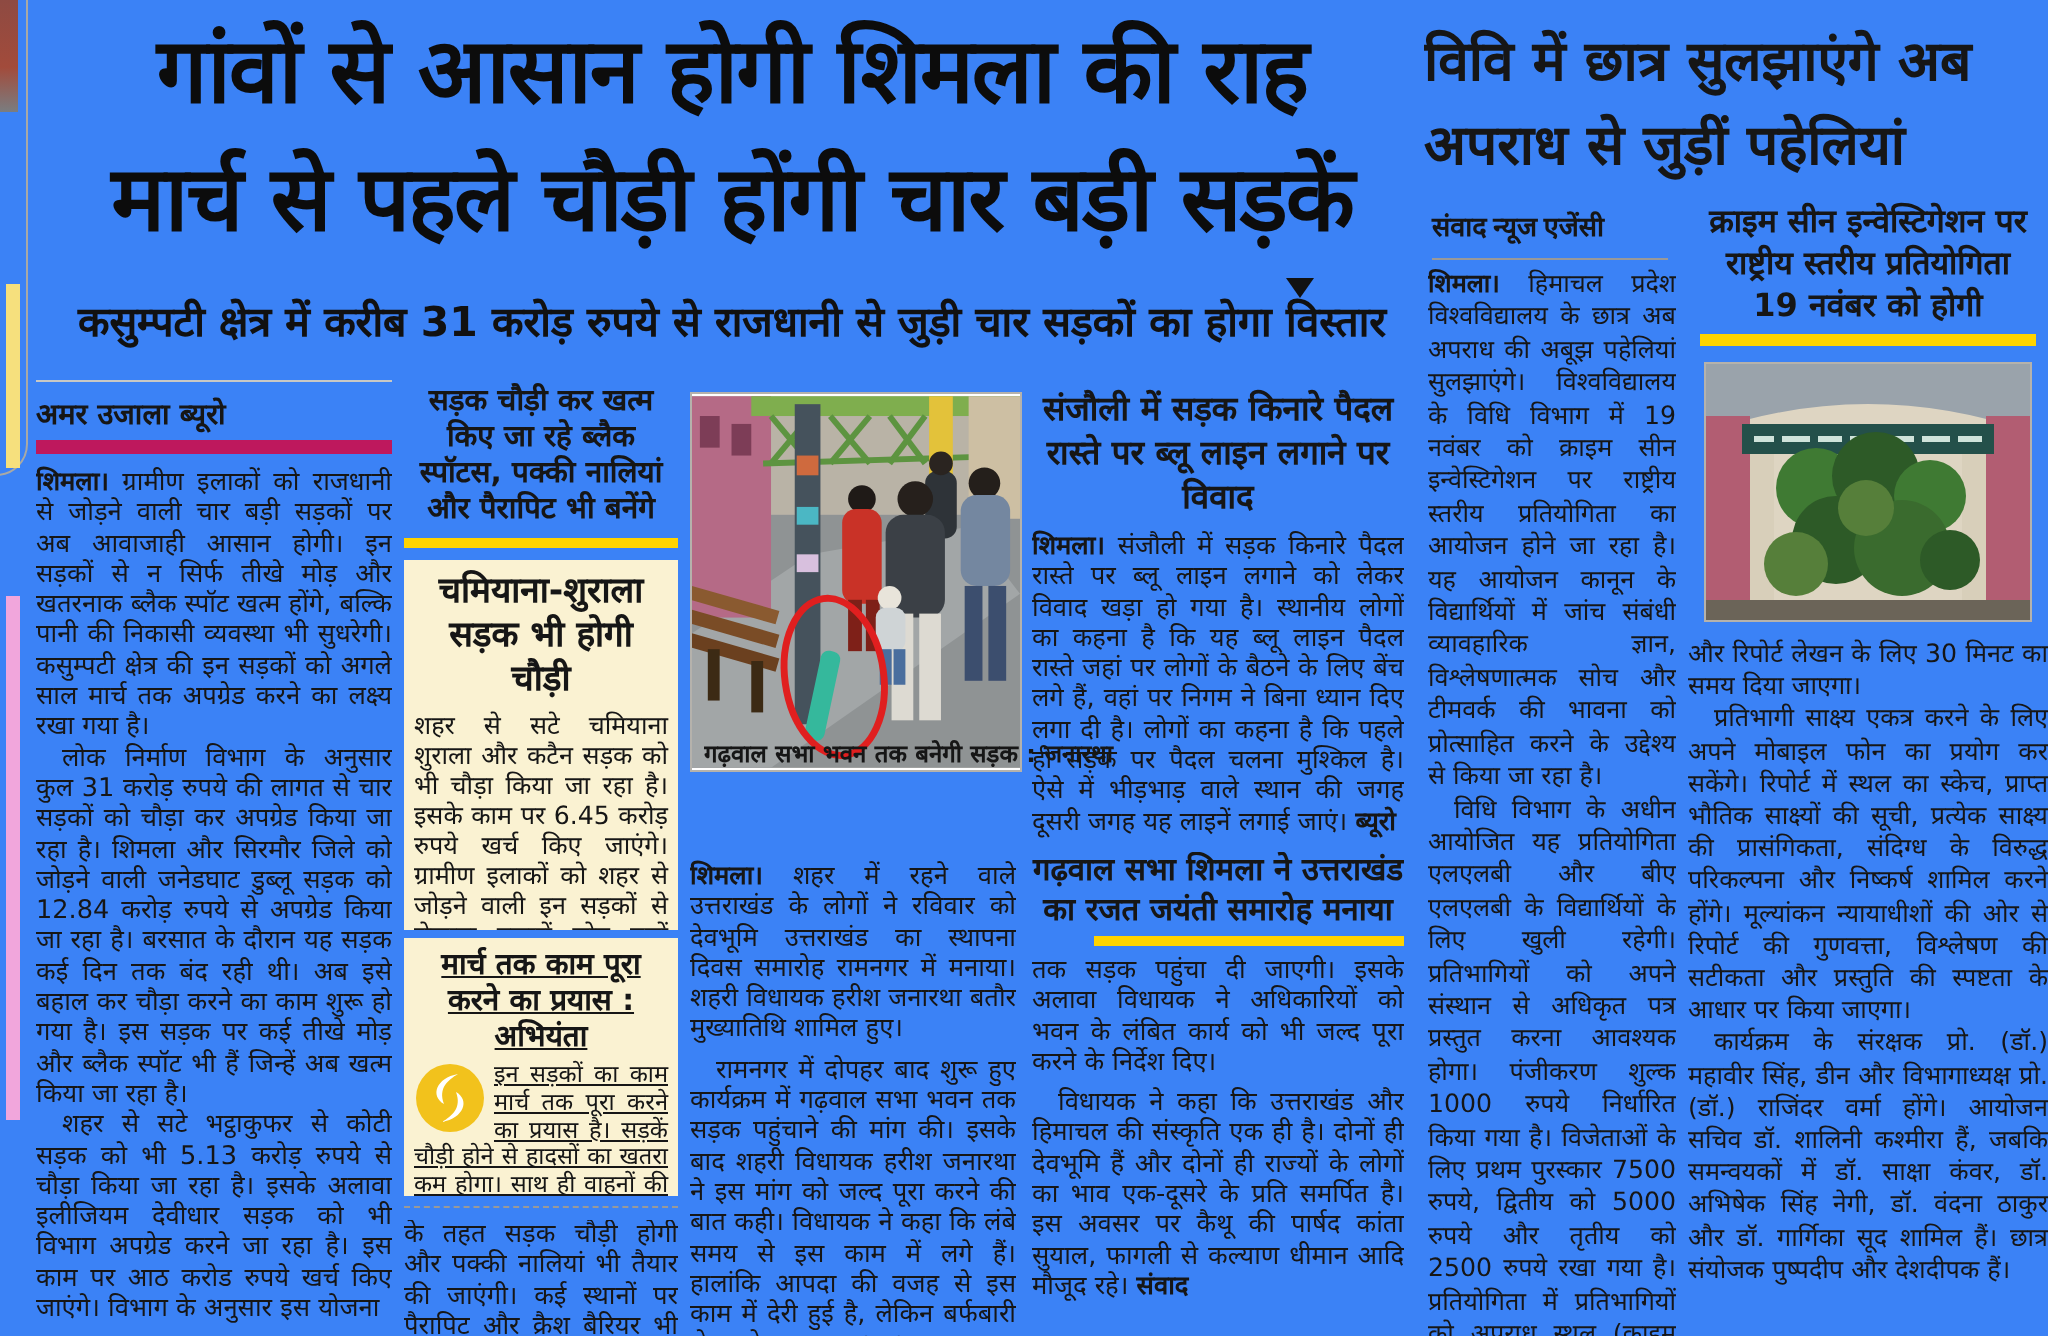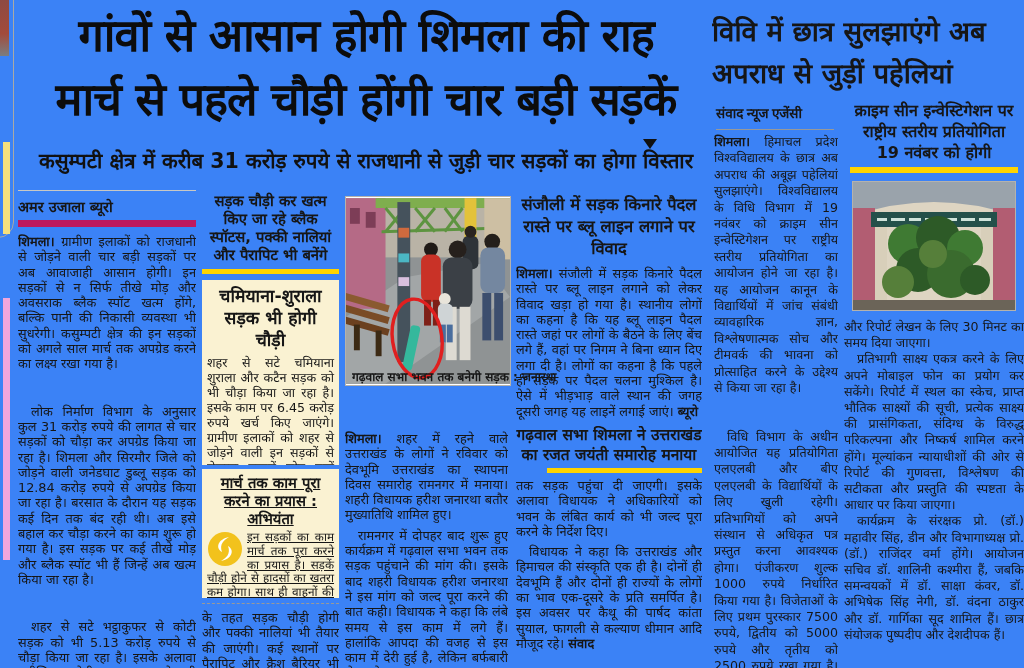--- a/index.html
+++ b/index.html
@@ -17,21 +17,21 @@
 
   
   .lead-headline{left:22px;top:4px;width:688px;font-size:45px;line-height:64px;font-weight:bold;
                  text-align:center;letter-spacing:-1px;color:#0c0c0c;white-space:nowrap;overflow:hidden;}
   .tri{left:643px;top:139px;width:0;height:0;border-left:7px solid transparent;
        border-right:7px solid transparent;border-top:10px solid #111;}
   .standfirst{left:25px;top:146px;width:682px;font-size:20.5px;font-weight:bold;text-align:center;
               white-space:nowrap;overflow:hidden;color:#111;}
 
   .jp{font-size:12.8px;line-height:15.3px;text-align:justify;margin:0;}
-  .jp.ind{text-indent:13px;margin-top:32px;}
+  .jp.ind{text-indent:13px;}
   .dl{font-weight:bold;margin-top:24px;}
 
   .col1{left:18px;top:190px;width:178px;height:478px;overflow:hidden;}
   .byline{font-size:14.5px;font-weight:bold;padding:5px 0 4px;border-top:1px solid #c8c8c4;
           border-bottom:7px solid #be185d;margin-bottom:7px;}
 
   .col2{left:202px;top:192px;width:137px;}
   .c2head{font-weight:bold;font-size:14.8px;line-height:18px;text-align:center;}
   .ybar{height:5px;background:#ffd400;}
   .creambox{margin-top:6px;background:#faf2d2;padding:5px 5px 4px;height:176px;overflow:hidden;}
@@ -86,21 +86,21 @@
 
   <h1 class="abs lead-headline" style="margin:0;">
     <div>गांवों से आसान होगी शिमला की राह</div>
     <div>मार्च से पहले चौड़ी होंगी चार बड़ी सड़कें</div>
   </h1>
   <div class="abs tri"></div>
   <div class="abs standfirst">कसुम्पटी क्षेत्र में करीब 31 करोड़ रुपये से राजधानी से जुड़ी चार सड़कों का होगा विस्तार</div>
 
   <div class="abs col1">
     <div class="byline">अमर उजाला ब्यूरो</div>
-    <p class="jp"><span class="dl">शिमला।</span> <span>ग्रामीण इलाकों को राजधानी से जोड़ने वाली चार बड़ी सड़कों पर अब आवाजाही आसान होगी। इन सड़कों से न सिर्फ तीखे मोड़ और अवसराक ब्लैक स्पॉट खत्म होंगे, बल्कि पानी की निकासी व्यवस्था भी सुधरेगी। कसुम्पटी क्षेत्र की इन सड़कों को अगले साल मार्च तक अपग्रेड करने का लक्ष्य रखा गया है।</span></p>
+    <p class="jp"><span class="dl">शिमला।</span> <span>ग्रामीण इलाकों को राजधानी से जोड़ने वाली चार बड़ी सड़कों पर अब आवाजाही आसान होगी। इन सड़कों से न सिर्फ तीखे मोड़ और खतरनाक ब्लैक स्पॉट खत्म होंगे, बल्कि पानी की निकासी व्यवस्था भी सुधरेगी। कसुम्पटी क्षेत्र की इन सड़कों को अगले साल मार्च तक अपग्रेड करने का लक्ष्य रखा गया है।</span></p>
     <p class="jp ind">लोक निर्माण विभाग के अनुसार कुल 31 करोड़ रुपये की लागत से चार सड़कों को चौड़ा कर अपग्रेड किया जा रहा है। शिमला और सिरमौर जिले को जोड़ने वाली जनेडघाट डुब्लू सड़क को 12.84 करोड़ रुपये से अपग्रेड किया जा रहा है। बरसात के दौरान यह सड़क कई दिन तक बंद रही थी। अब इसे बहाल कर चौड़ा करने का काम शुरू हो गया है। इस सड़क पर कई तीखे मोड़ और ब्लैक स्पॉट भी हैं जिन्हें अब खत्म किया जा रहा है।</p>
     <p class="jp ind">शहर से सटे भट्ठाकुफर से कोटी सड़क को भी 5.13 करोड़ रुपये से चौड़ा किया जा रहा है। इसके अलावा इलीजियम देवीधार सड़क को भी विभाग अपग्रेड करने जा रहा है। इस काम पर आठ करोड रुपये खर्च किए जाएंगे। विभाग के अनुसार इस योजना</p>
   </div>
 
   <div class="abs col2">
     <div class="c2head">सड़क चौड़ी कर खत्म किए जा रहे ब्लैक स्पॉटस, पक्की नालियां और पैरापिट भी बनेंगे</div>
     <div class="ybar" style="margin-top:5px;"></div>
     <div class="creambox">
       <div class="btitle">चमियाना-शुराला सड़क भी होगी चौड़ी</div>
       <p class="btext" style="margin:4px 0 0;">शहर से सटे चमियाना शुराला और कटैन सड़क को भी चौड़ा किया जा रहा है। इसके काम पर 6.45 करोड़ रुपये खर्च किए जाएंगे। ग्रामीण इलाकों को शहर से जोड़ने वाली इन सड़कों से रोजाना हजारों लोग बसों और निजी वाहनों से शिमला पहुंचते हैं। संकरी सड़कों के चलते कई स्थानों पर जाम लगता है। अब इससे राहत मिलेगी।</p>

